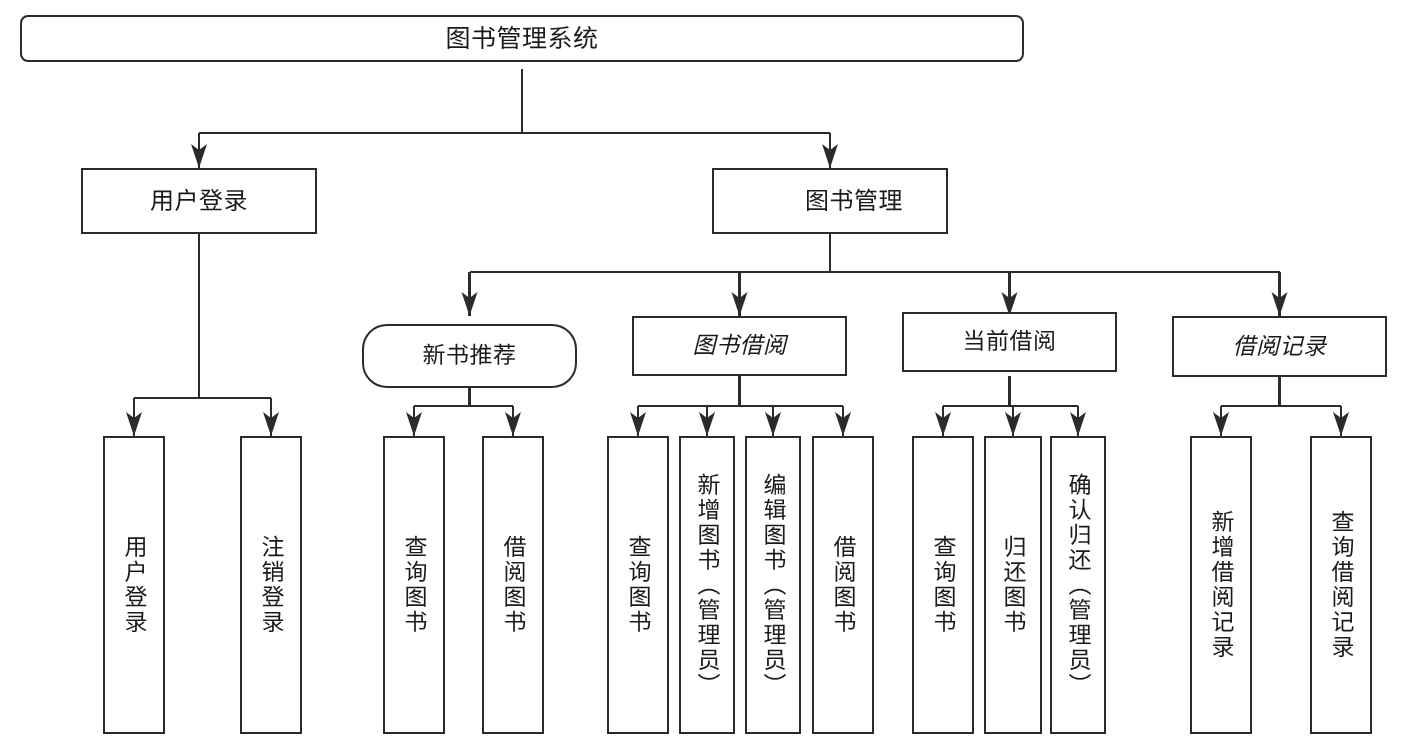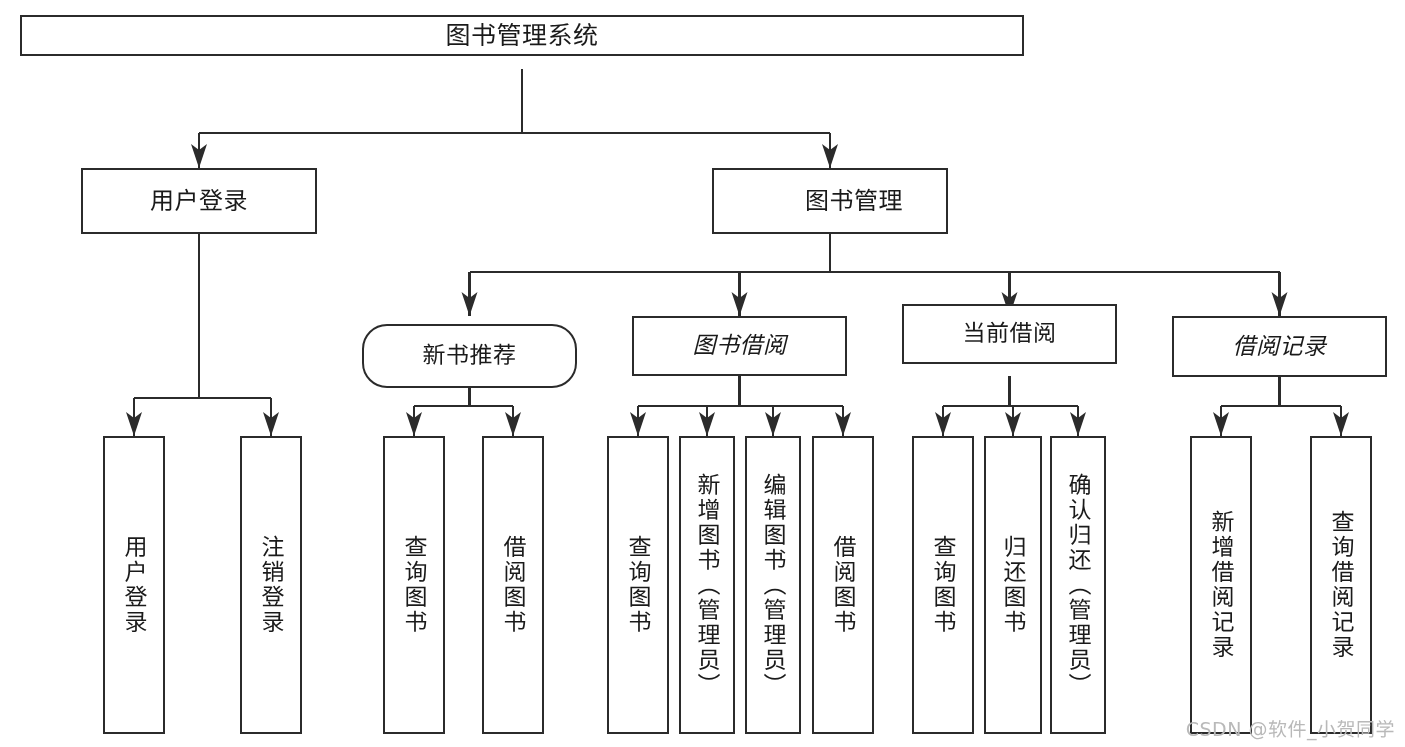--- a/index.html
+++ b/index.html
@@ -132,36 +132,36 @@
       <path d="M 1070 412 L 1078 436 L 1086 412 L 1078 418 Z" fill="#2b2b2b"></path>
       <line x1="1279.5" y1="376" x2="1279.5" y2="406" stroke="#2b2b2b" stroke-width="2.4" shape-rendering="crispEdges"></line>
       <line x1="1221" y1="406" x2="1341" y2="406" stroke="#2b2b2b" stroke-width="2.4" shape-rendering="crispEdges"></line>
       <line x1="1221" y1="406" x2="1221" y2="436" stroke="#2b2b2b" stroke-width="2.4" shape-rendering="crispEdges"></line>
       <path d="M 1213 412 L 1221 436 L 1229 412 L 1221 418 Z" fill="#2b2b2b"></path>
       <line x1="1341" y1="406" x2="1341" y2="436" stroke="#2b2b2b" stroke-width="2.4" shape-rendering="crispEdges"></line>
       <path d="M 1333 412 L 1341 436 L 1349 412 L 1341 418 Z" fill="#2b2b2b"></path>
     </svg>
 
   <div id="node-layer">
-      <div class="node node-root" style="left: 20px; top: 15px; width: 1004px; height: 41px;">
+      <div class="node node-root" style="left: 20px; top: 15px; width: 1004px; height: 47px; border-radius: 8px;">
         <span class="node-label">图书管理系统</span>
       </div>
       <div class="node node-l2" style="left: 81px; top: 168px; width: 236px; height: 66px;">
         <span class="node-label">用户登录</span>
       </div>
       <div class="node node-l2" style="left: 712px; top: 168px; width: 236px; height: 66px; padding-left: 48px;">
         <span class="node-label">图书管理</span>
       </div>
       <div class="node node-l3" style="left: 362px; top: 324px; width: 215px; height: 64px; border-radius: 25px;">
         <span class="node-label">新书推荐</span>
       </div>
       <div class="node node-l3" style="left: 632px; top: 316px; width: 215px; height: 60px; font-style: italic;">
         <span class="node-label">图书借阅</span>
       </div>
-      <div class="node node-l3" style="left: 902px; top: 304px; width: 215px; height: 60px;">
+      <div class="node node-l3" style="left: 902px; top: 312px; width: 215px; height: 60px;">
         <span class="node-label">当前借阅</span>
       </div>
       <div class="node node-l3" style="left: 1172px; top: 316px; width: 215px; height: 61px; font-style: italic;">
         <span class="node-label">借阅记录</span>
       </div>
       <div class="node node-leaf" style="left: 103px; top: 436px; width: 62px; height: 298px;">
         <span class="node-label">用户登录</span>
       </div>
       <div class="node node-leaf" style="left: 240px; top: 436px; width: 62px; height: 298px;">
         <span class="node-label">注销登录</span>
@@ -194,15 +194,14 @@
         <span class="node-label">确认归还（管理员）</span>
       </div>
       <div class="node node-leaf" style="left: 1190px; top: 436px; width: 62px; height: 298px;">
         <span class="node-label">新增借阅记录</span>
       </div>
       <div class="node node-leaf" style="left: 1310px; top: 436px; width: 62px; height: 298px;">
         <span class="node-label">查询借阅记录</span>
       </div>
     </div>
 
-  <div id="watermark">CSDN @软件_小贺同学</div>
 
 </div>
 
 </body></html>

